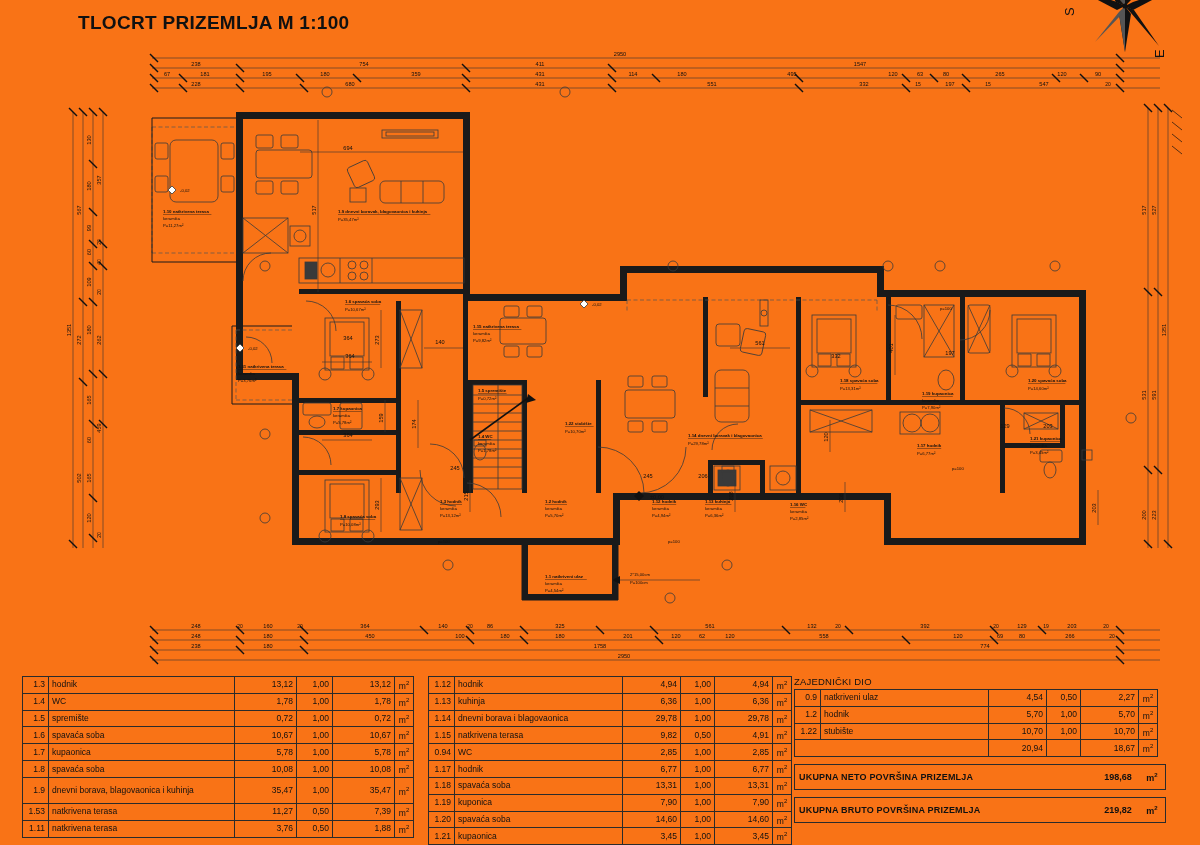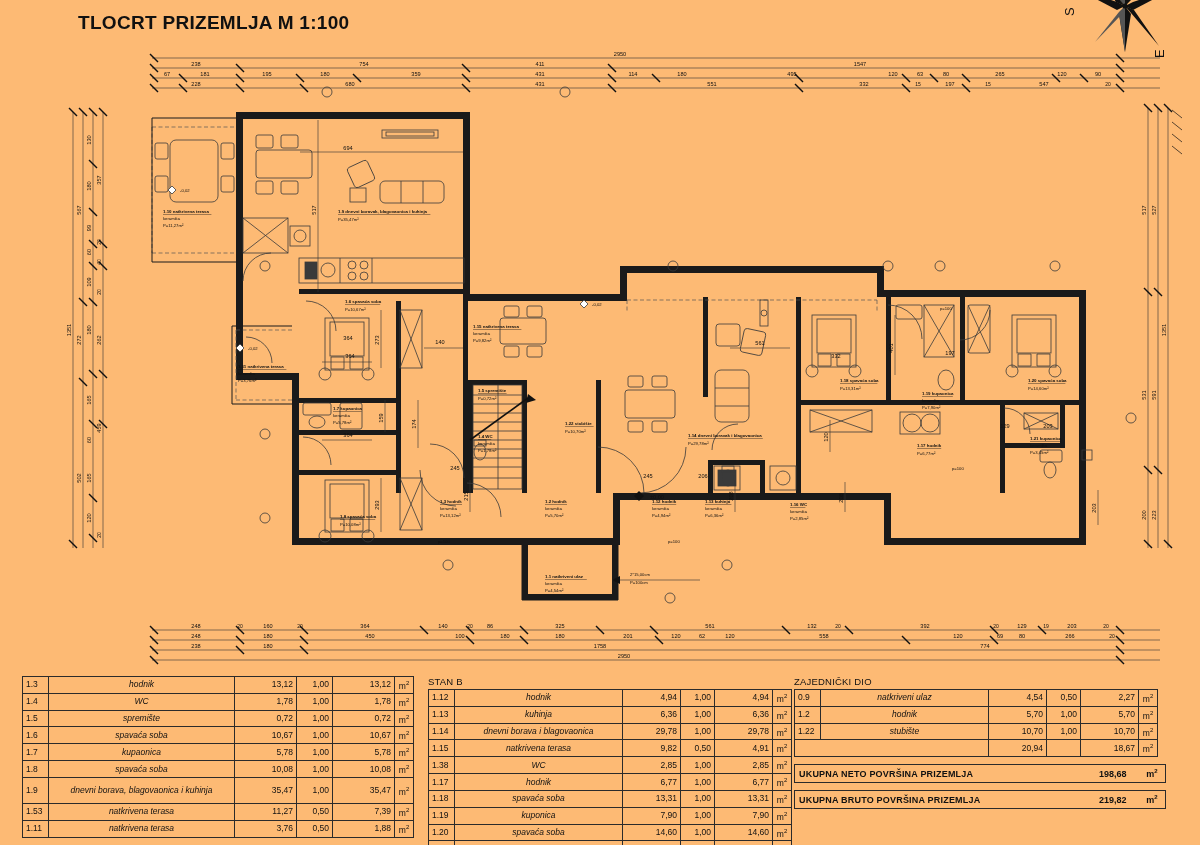--- a/index.html
+++ b/index.html
@@ -9,21 +9,21 @@
     width: 1200px; height: 845px;
     background: #ffffff;
     font-family: "Liberation Sans", sans-serif;
     color: #111;
     overflow: hidden;
   }
   #page {
     position: relative;
     width: 1200px;
     height: 845px;
-    background: #fdba74;
+    background: #f97316;
   }
 
   
   #title {
     position: absolute;
     left: 78px; top: 12px;
     font-size: 19px;
     font-weight: bold;
     letter-spacing: 0.3px;
     white-space: nowrap;
@@ -57,40 +57,40 @@
     table-layout: fixed;
   }
   table.area td {
     border: 1px solid #2b2b2b;
     padding: 1px 3px;
     height: 13px;
     line-height: 11px;
     white-space: nowrap;
     overflow: hidden;
   }
-  td.c-code { width: 24px; text-align: left; }
-  td.c-name { text-align: center; font-style: italic; }
+  td.c-code { width: 24px; text-align: right; }
+  td.c-name { text-align: left; }
   td.c-num  { text-align: right; }
   td.c-unit { width: 19px; text-align: center; }
   td.blank  { border: none; }
   tr.sum td { font-weight: normal; }
   .sup { font-size: 6px; vertical-align: super; }
 
   .summary-box {
     border: 1px solid #2b2b2b;
-    height: 19px;
+    height: 26px;
     display: flex;
     align-items: center;
     font-size: 9px;
     font-weight: bold;
     padding: 0 4px;
     margin-top: 7px;
   }
   .summary-box .lbl { flex: 1; letter-spacing: 0.2px; }
-  .summary-box .val { width: 44px; text-align: left; padding-right: 6px; }
+  .summary-box .val { width: 44px; text-align: center; padding-right: 6px; }
   .summary-box .unit { width: 18px; text-align: center; }
 
   
   svg text { font-family: "Liberation Sans", sans-serif; fill: #111; }
   .wall      { fill: #1a1a1a; stroke: none; }
   .wall-thin { fill: none; stroke: #1a1a1a; stroke-width: 1; }
   .furn      { fill: none; stroke: #3a3a3a; stroke-width: 0.8; }
   .furn-f    { fill: #fff; stroke: #3a3a3a; stroke-width: 0.8; }
   .dashed    { fill: none; stroke: #555; stroke-width: 0.7; stroke-dasharray: 4 2.5; }
   .dimline   { stroke: #333; stroke-width: 0.6; fill: none; }
@@ -939,21 +939,20 @@
             <td class="c-num">3,76</td>
             <td class="c-num">0,50</td>
             <td class="c-num">1,88</td>
             <td class="c-unit">m<span class="sup">2</span></td>
           </tr>
         </tbody>
     </table>
   </div>
 
   <div class="tbl-wrap" style="left:428px; top:676px; width:372px;">
-    <div class="tbl-title">STAN B</div>
     <table class="area">
       <colgroup>
         <col style="width:26px">
           <col style="width:168px">
           <col style="width:58px">
         <col style="width:34px">
           <col style="width:58px">
           <col style="width:19px">
       </colgroup>
       <tbody id="tb-stan-b">
@@ -983,21 +982,21 @@
           </tr>
           <tr>
             <td class="c-code">1.15</td>
             <td class="c-name">natkrivena terasa</td>
             <td class="c-num">9,82</td>
             <td class="c-num">0,50</td>
             <td class="c-num">4,91</td>
             <td class="c-unit">m<span class="sup">2</span></td>
           </tr>
           <tr>
-            <td class="c-code">1.38</td>
+            <td class="c-code">0.94</td>
             <td class="c-name">WC</td>
             <td class="c-num">2,85</td>
             <td class="c-num">1,00</td>
             <td class="c-num">2,85</td>
             <td class="c-unit">m<span class="sup">2</span></td>
           </tr>
           <tr>
             <td class="c-code">1.17</td>
             <td class="c-name">hodnik</td>
             <td class="c-num">6,77</td>

